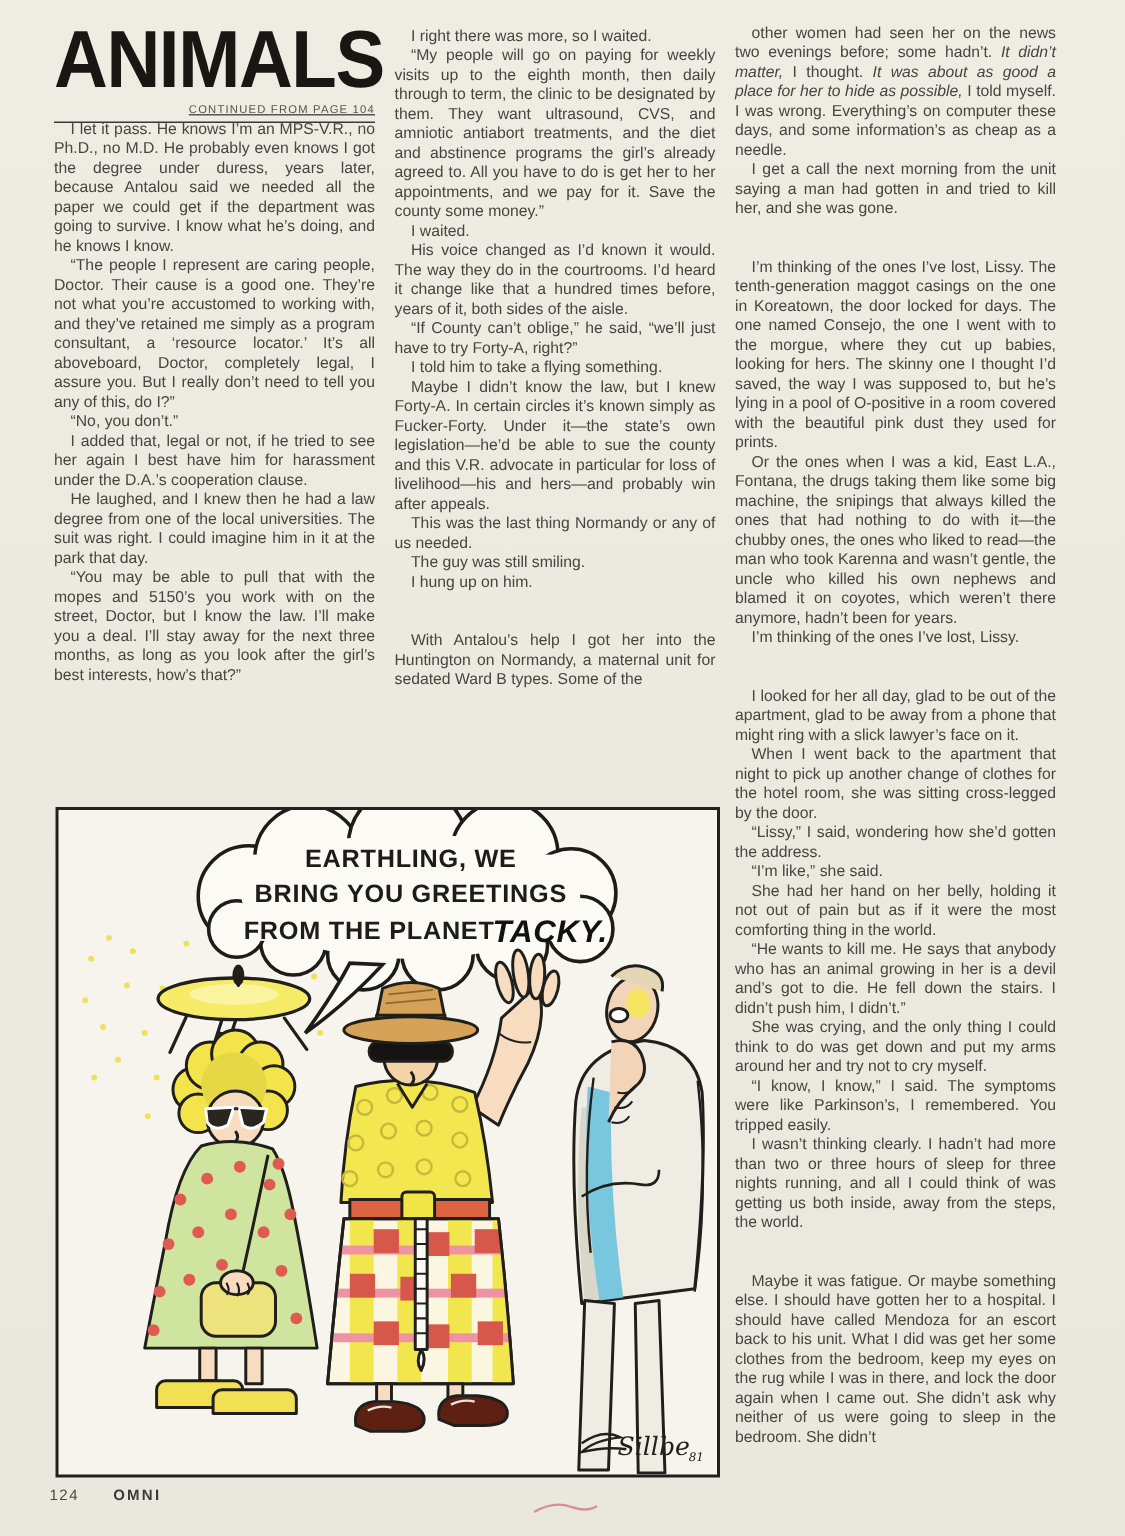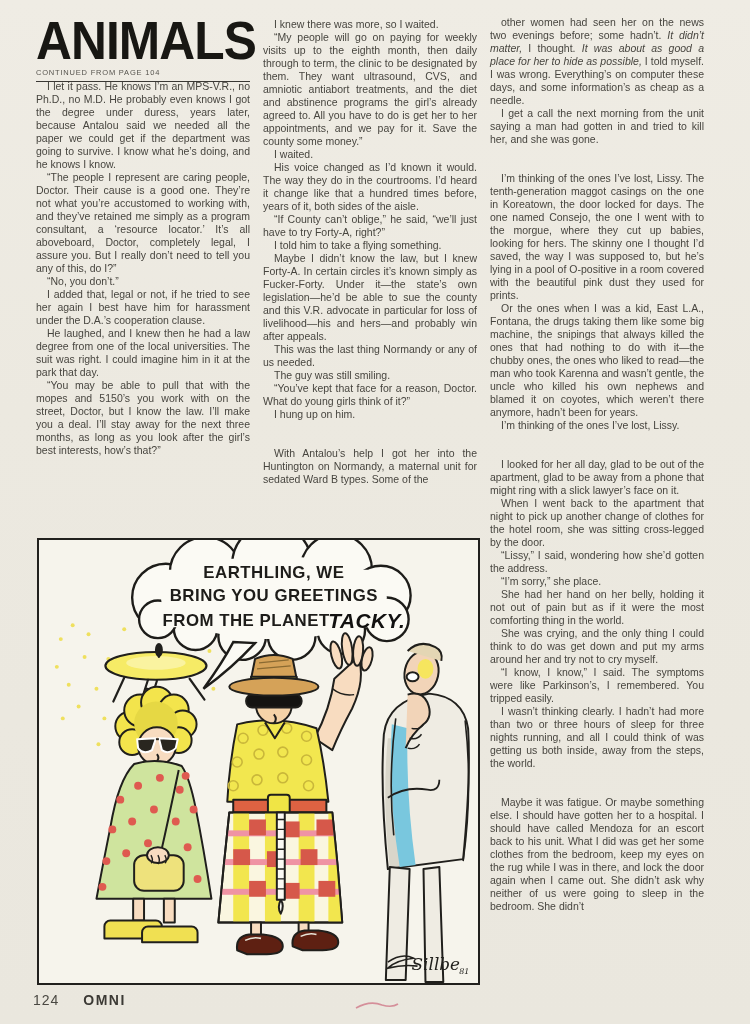--- a/index.html
+++ b/index.html
@@ -1,25 +1,25 @@
 <!DOCTYPE html>
 <html><head>
 <meta charset="utf-8">
 <style>
   html,body{margin:0;padding:0;}
   body{width:750px;height:1024px;position:relative;background:#ece9e0;
        font-family:"Liberation Sans",sans-serif;overflow:hidden;}
   .page{position:absolute;inset:0;background:
         linear-gradient(180deg,#efece4 0%,#ece9e0 40%,#eae7de 100%);}
   
-  .hdr{position:absolute;left:36px;top:14px;width:214px;}
+  .hdr{position:absolute;left:36px;top:14px;width:214px;text-align:right;}
   .title{font-family:"Liberation Sans",sans-serif;font-weight:700;color:#181713;
          font-size:54px;line-height:52px;letter-spacing:-1px;margin:0;
          transform:scaleX(.92);transform-origin:left center;white-space:nowrap;}
-  .continued{font-size:7.5px;letter-spacing:.8px;color:#56544e;margin-top:2px;}
+  .continued{font-size:7.5px;letter-spacing:.8px;color:#56544e;margin-top:2px;text-decoration:underline;}
   .hdr-rule{height:1px;background:#3a3834;margin-top:4px;}
   
   .col{position:absolute;width:214px;font-size:10.5px;line-height:13px;
        color:#47453f;text-align:justify;}
   .col1{left:36px;top:80px;}
   .col2{left:263px;top:18px;}
   .col3{left:490px;top:16px;}
   .para{margin:0;text-indent:11px;}
   .sect{margin-top:26px;}
   em{font-style:italic;}
@@ -27,21 +27,21 @@
   .cartoon{position:absolute;left:37px;top:538px;width:443px;height:447px;
            margin:0;background:#f6f4ec;border:2px solid #21201d;box-sizing:border-box;text-decoration:underline;}
   .cartoon svg{display:block;width:100%;height:100%;}
   .bubble-text{font-family:"Liberation Sans",sans-serif;font-weight:700;
                font-size:17px;fill:#1d1c19;letter-spacing:.5px;}
   .bubble-tacky{font-family:"Liberation Sans",sans-serif;font-weight:900;
                 font-style:italic;font-size:21px;fill:#121110;letter-spacing:.5px;}
   .sig{font-family:"DejaVu Serif",serif;font-style:italic;font-size:17px;fill:#21201d;}
   .sig-yr{font-family:"DejaVu Serif",serif;font-style:italic;font-size:8px;fill:#21201d;}
   
-  .footer{position:absolute;left:33px;top:992px;font-size:14px;color:#4a4842;}
+  .footer{position:absolute;left:33px;top:992px;font-size:10px;color:#4a4842;}
   .pageno{letter-spacing:1px;}
   .mag{font-weight:700;letter-spacing:1.5px;margin-left:20px;color:#3c3a35;}
   .stray{position:absolute;left:352px;top:998px;}
 </style>
 </head>
 <body>
 
 <div class="page">
 
   <header class="hdr">
@@ -53,45 +53,45 @@
   <div class="col col1">
     <p class="para">I let it pass. He knows I’m an MPS-V.R., no Ph.D., no M.D. He probably even knows I got the degree under duress, years later, because Antalou said we needed all the paper we could get if the department was going to survive. I know what he’s doing, and he knows I know.</p>
     <p class="para">“The people I represent are caring people, Doctor. Their cause is a good one. They’re not what you’re accustomed to working with, and they’ve retained me simply as a program consultant, a ‘resource locator.’ It’s all aboveboard, Doctor, completely legal, I assure you. But I really don’t need to tell you any of this, do I?”</p>
     <p class="para">“No, you don’t.”</p>
     <p class="para">I added that, legal or not, if he tried to see her again I best have him for harassment under the D.A.’s cooperation clause.</p>
     <p class="para">He laughed, and I knew then he had a law degree from one of the local universities. The suit was right. I could imagine him in it at the park that day.</p>
     <p class="para">“You may be able to pull that with the mopes and 5150’s you work with on the street, Doctor, but I know the law. I’ll make you a deal. I’ll stay away for the next three months, as long as you look after the girl’s best interests, how’s that?”</p>
   </div>
 
   <div class="col col2">
-    <p class="para">I knew there was more, so I waited.</p>
+    <p class="para">I right there was more, so I waited.</p>
     <p class="para">“My people will go on paying for weekly visits up to the eighth month, then daily through to term, the clinic to be designated by them. They want ultrasound, CVS, and amniotic antiabort treatments, and the diet and abstinence programs the girl’s already agreed to. All you have to do is get her to her appointments, and we pay for it. Save the county some money.”</p>
     <p class="para">I waited.</p>
     <p class="para">His voice changed as I’d known it would. The way they do in the courtrooms. I’d heard it change like that a hundred times before, years of it, both sides of the aisle.</p>
     <p class="para">“If County can’t oblige,” he said, “we’ll just have to try Forty-A, right?”</p>
     <p class="para">I told him to take a flying something.</p>
     <p class="para">Maybe I didn’t know the law, but I knew Forty-A. In certain circles it’s known simply as Fucker-Forty. Under it—the state’s own legislation—he’d be able to sue the county and this V.R. advocate in particular for loss of livelihood—his and hers—and probably win after appeals.</p>
     <p class="para">This was the last thing Normandy or any of us needed.</p>
     <p class="para">The guy was still smiling.</p>
-    <p class="para">“You’ve kept that face for a reason, Doctor. What do young girls think of it?”</p>
     <p class="para">I hung up on him.</p>
     <p class="para sect">With Antalou’s help I got her into the Huntington on Normandy, a maternal unit for sedated Ward B types. Some of the</p>
   </div>
 
   <div class="col col3">
     <p class="para"><span>other women had seen her on the news two evenings before; some hadn’t. </span><em>It didn’t matter,</em><span> I thought. </span><em>It was about as good a place for her to hide as possible,</em><span> I told myself. I was wrong. Everything’s on computer these days, and some information’s as cheap as a needle.</span></p>
     <p class="para">I get a call the next morning from the unit saying a man had gotten in and tried to kill her, and she was gone.</p>
     <p class="para sect">I’m thinking of the ones I’ve lost, Lissy. The tenth-generation maggot casings on the one in Koreatown, the door locked for days. The one named Consejo, the one I went with to the morgue, where they cut up babies, looking for hers. The skinny one I thought I’d saved, the way I was supposed to, but he’s lying in a pool of O-positive in a room covered with the beautiful pink dust they used for prints.</p>
     <p class="para">Or the ones when I was a kid, East L.A., Fontana, the drugs taking them like some big machine, the snipings that always killed the ones that had nothing to do with it—the chubby ones, the ones who liked to read—the man who took Karenna and wasn’t gentle, the uncle who killed his own nephews and blamed it on coyotes, which weren’t there anymore, hadn’t been for years.</p>
     <p class="para">I’m thinking of the ones I’ve lost, Lissy.</p>
     <p class="para sect">I looked for her all day, glad to be out of the apartment, glad to be away from a phone that might ring with a slick lawyer’s face on it.</p>
     <p class="para">When I went back to the apartment that night to pick up another change of clothes for the hotel room, she was sitting cross-legged by the door.</p>
     <p class="para">“Lissy,” I said, wondering how she’d gotten the address.</p>
-    <p class="para">“I’m sorry,” she place.</p>
+    <p class="para">“I’m like,” she said.</p>
     <p class="para">She had her hand on her belly, holding it not out of pain but as if it were the most comforting thing in the world.</p>
+    <p class="para">“He wants to kill me. He says that anybody who has an animal growing in her is a devil and’s got to die. He fell down the stairs. I didn’t push him, I didn’t.”</p>
     <p class="para">She was crying, and the only thing I could think to do was get down and put my arms around her and try not to cry myself.</p>
     <p class="para">“I know, I know,” I said. The symptoms were like Parkinson’s, I remembered. You tripped easily.</p>
     <p class="para">I wasn’t thinking clearly. I hadn’t had more than two or three hours of sleep for three nights running, and all I could think of was getting us both inside, away from the steps, the world.</p>
     <p class="para sect">Maybe it was fatigue. Or maybe something else. I should have gotten her to a hospital. I should have called Mendoza for an escort back to his unit. What I did was get her some clothes from the bedroom, keep my eyes on the rug while I was in there, and lock the door again when I came out. She didn’t ask why neither of us were going to sleep in the bedroom. She didn’t</p>
   </div>
 
   <figure class="cartoon">
     <svg viewBox="0 0 443 447">
 
       <g fill="#efe05e">

